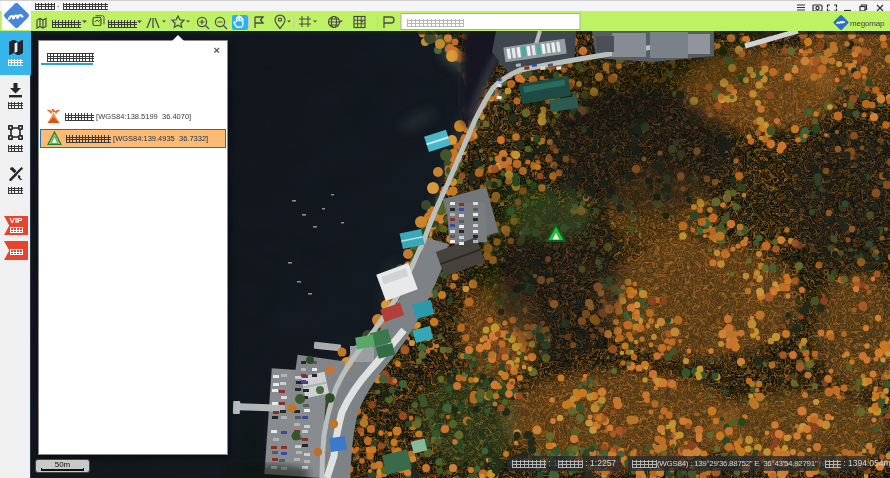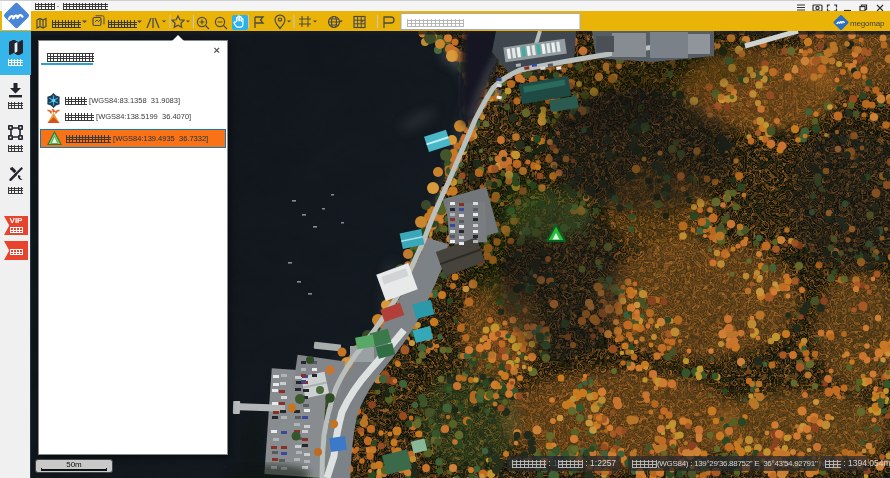--- a/index.html
+++ b/index.html
@@ -4,43 +4,43 @@
 *{margin:0;padding:0;box-sizing:border-box}
 html,body{width:890px;height:478px;overflow:hidden;font-family:"Liberation Sans",sans-serif;background:#f2f2f2;position:relative}
 .abs{position:absolute}
 
 .zh{display:inline-block;vertical-align:middle;background-image:repeating-linear-gradient(0deg,#3a3a3a 0 1px,rgba(0,0,0,0) 1px 2.6px),repeating-linear-gradient(90deg,#3a3a3a 0 1px,rgba(0,0,0,0) 1px 3.2px)}
 .zhw{display:inline-block;vertical-align:middle;background-image:repeating-linear-gradient(0deg,#fff 0 1px,rgba(0,0,0,0) 1px 2.5px),repeating-linear-gradient(90deg,#fff 0 1px,rgba(0,0,0,0) 1px 3px)}
 .zhl{display:inline-block;vertical-align:middle;background-image:repeating-linear-gradient(0deg,#b5b5b5 0 1px,rgba(0,0,0,0) 1px 3px),repeating-linear-gradient(90deg,#b5b5b5 0 1px,rgba(0,0,0,0) 1px 4px)}
 
 #titlebar{position:absolute;left:0;top:0;width:890px;height:11px;background:#f4f4f4;border-top:1px solid #cfcfcf}
 
-#toolbar{position:absolute;left:0;top:11px;width:890px;height:20px;background:#eab308}
+#toolbar{position:absolute;left:0;top:11px;width:890px;height:20px;background:#bef264}
 #applogo{position:absolute;left:2px;top:1px;width:29px;height:29px;background:#fff}
 
 #sidebar{position:absolute;left:0;top:31px;width:31px;height:447px;background:#f0f0f1;border-right:1px solid #2a3140}
 .sbitem{position:absolute;left:0;width:31px;text-align:center;color:#2b2e38}
 #sb-map{top:0px;height:44px;background:#35b5ea;color:#fff}
 .ribbon{position:absolute;left:4px;width:24px;color:#fff;background:#e8432d;text-align:center;clip-path:polygon(0 0,100% 0,100% 100%,0 100%,22% 50%)}
 
 #map{position:absolute;left:31px;top:31px;width:859px;height:447px}
 
 #panel{position:absolute;left:38px;top:40px;width:190px;height:415px;background:#fff;border:1px solid #888;box-shadow:2px 3px 6px rgba(0,0,0,.45)}
 #panel .tip{position:absolute;left:133px;top:-6px;width:12px;height:6px;background:#fff;clip-path:polygon(50% 0,0 100%,100% 100%)}
 #panel .closex{position:absolute;right:7px;top:3px;font-size:11px;color:#555;font-weight:bold}
 #panel .ptitle{position:absolute;left:8px;top:12px;height:9px}
 #panel .underline{position:absolute;left:2px;top:22px;width:52px;height:2px;background:#2a9fd8}
 .prow{position:absolute;left:1px;width:186px;height:19px;font-size:7.5px;color:#3a3a3a;white-space:nowrap}
 .prow .ico{position:absolute;left:6px;top:2px;width:15px;height:15px}
 .prow .txt{position:absolute;left:25px;top:5px}
-.prow.sel{background:#f97316;border:1px solid #1478b8;color:#14324a}
+.prow.sel{background:#fdba74;border:1px solid #1478b8;color:#14324a}
 
 .sbox{position:absolute;top:456px;height:15px;background:rgba(40,42,44,.72);color:#d4d4d4;font-size:8.5px;line-height:15px;padding:0 5px;white-space:nowrap;border-radius:2px}
 
-#scalebar{position:absolute;left:35px;top:459px;width:78px;height:14px;background:#c9c9c9;border:1px solid #444;border-radius:3px;text-align:center}
+#scalebar{position:absolute;left:35px;top:459px;width:55px;height:14px;background:#c9c9c9;border:1px solid #444;border-radius:3px;text-align:center}
 #scalebar .lbl{font-size:8px;color:#111;line-height:8px}
 #scalebar .bar{position:absolute;left:5px;right:5px;bottom:1px;height:3px;border-left:1.5px solid #111;border-right:1.5px solid #111;border-bottom:2px solid #111}
 </style></head>
 <body>
 <div id="map">
 <svg width="859" height="447" viewBox="31 31 859 447">
 <defs>
 <linearGradient id="wg" x1="0" y1="0" x2="1" y2="0.25">
  <stop offset="0" stop-color="#0d1115"></stop>
           <stop offset=".55" stop-color="#12181e"></stop>
@@ -2856,30 +2856,20 @@
     <span class="zh abs" style="left:8px;top:24px;width:15px;height:7px"></span>
   </div>
   <div class="ribbon" id="rb1" style="top:185px;height:19px;font-size:8px;font-weight:bold;line-height:9px;color:#fff">VIP<br><span class="zhw" style="width:13px;height:6px"></span></div>
   <div class="ribbon" id="rb2" style="top:210px;height:19px"><span class="zhw" style="width:13px;height:6px;margin-top:3px"></span><span class="zhw" style="width:13px;height:6px"></span></div>
 </div>
 <div id="panel">
   <div class="tip"></div>
   <div class="closex">×</div>
   <span class="ptitle zh" style="width:47px;height:9px"></span>
   <div class="underline"></div>
-  <div class="prow" style="top:50px">
-    <svg class="ico" viewBox="0 0 15 15">
-        <path d="M7.5,0 L10,2.5 L13.7,3.7 L13.5,7.5 L13.7,11.3 L10,12.5 L7.5,15 L5,12.5 L1.3,11.3 L1.5,7.5 L1.3,3.7 L5,2.5 Z" fill="#223a52"></path>
-        <g stroke="#2ab0e8" stroke-width="1.3">
-          <path d="M7.5,2.5v10 M3.2,5 l8.6,5 M3.2,10 l8.6,-5"></path>
-        </g>
-        <circle cx="7.5" cy="7.5" r="1.7" fill="#67d4f2"></circle>
-      </svg>
-    <span class="txt"><span class="zh" style="width:22px;height:8px"></span> [WGS84:83.1358&nbsp; 31.9083]</span>
-  </div>
   <div class="prow" style="top:66px">
     <svg class="ico" viewBox="0 0 15 15">
         <path d="M7.5,3.5 L13.5,14 h-12 Z" fill="#e8a13a"></path>
         <path d="M7.5,8 L13.5,14 h-12 Z" fill="#d84315" opacity=".85"></path>
         <path d="M5.5,4.5 C4,2 3,1 1.5,1.5 C3.5,1 4.5,2 5.8,3.2 M7.5,3.5 C7.5,1 6.5,.5 6,0 C8,1 8.5,2 8.5,3 M9.5,4.5 C11,2 12,1 13.5,1.5 C11.5,1 10.5,2 9.2,3.2" stroke="#e85d20" stroke-width="1.4" fill="none"></path>
       </svg>
     <span class="txt"><span class="zh" style="width:29px;height:8px"></span> [WGS84:138.5199&nbsp; 36.4070]</span>
   </div>
   <div class="prow sel" style="top:88px">
     <svg class="ico" style="top:1px" viewBox="0 0 15 15">

